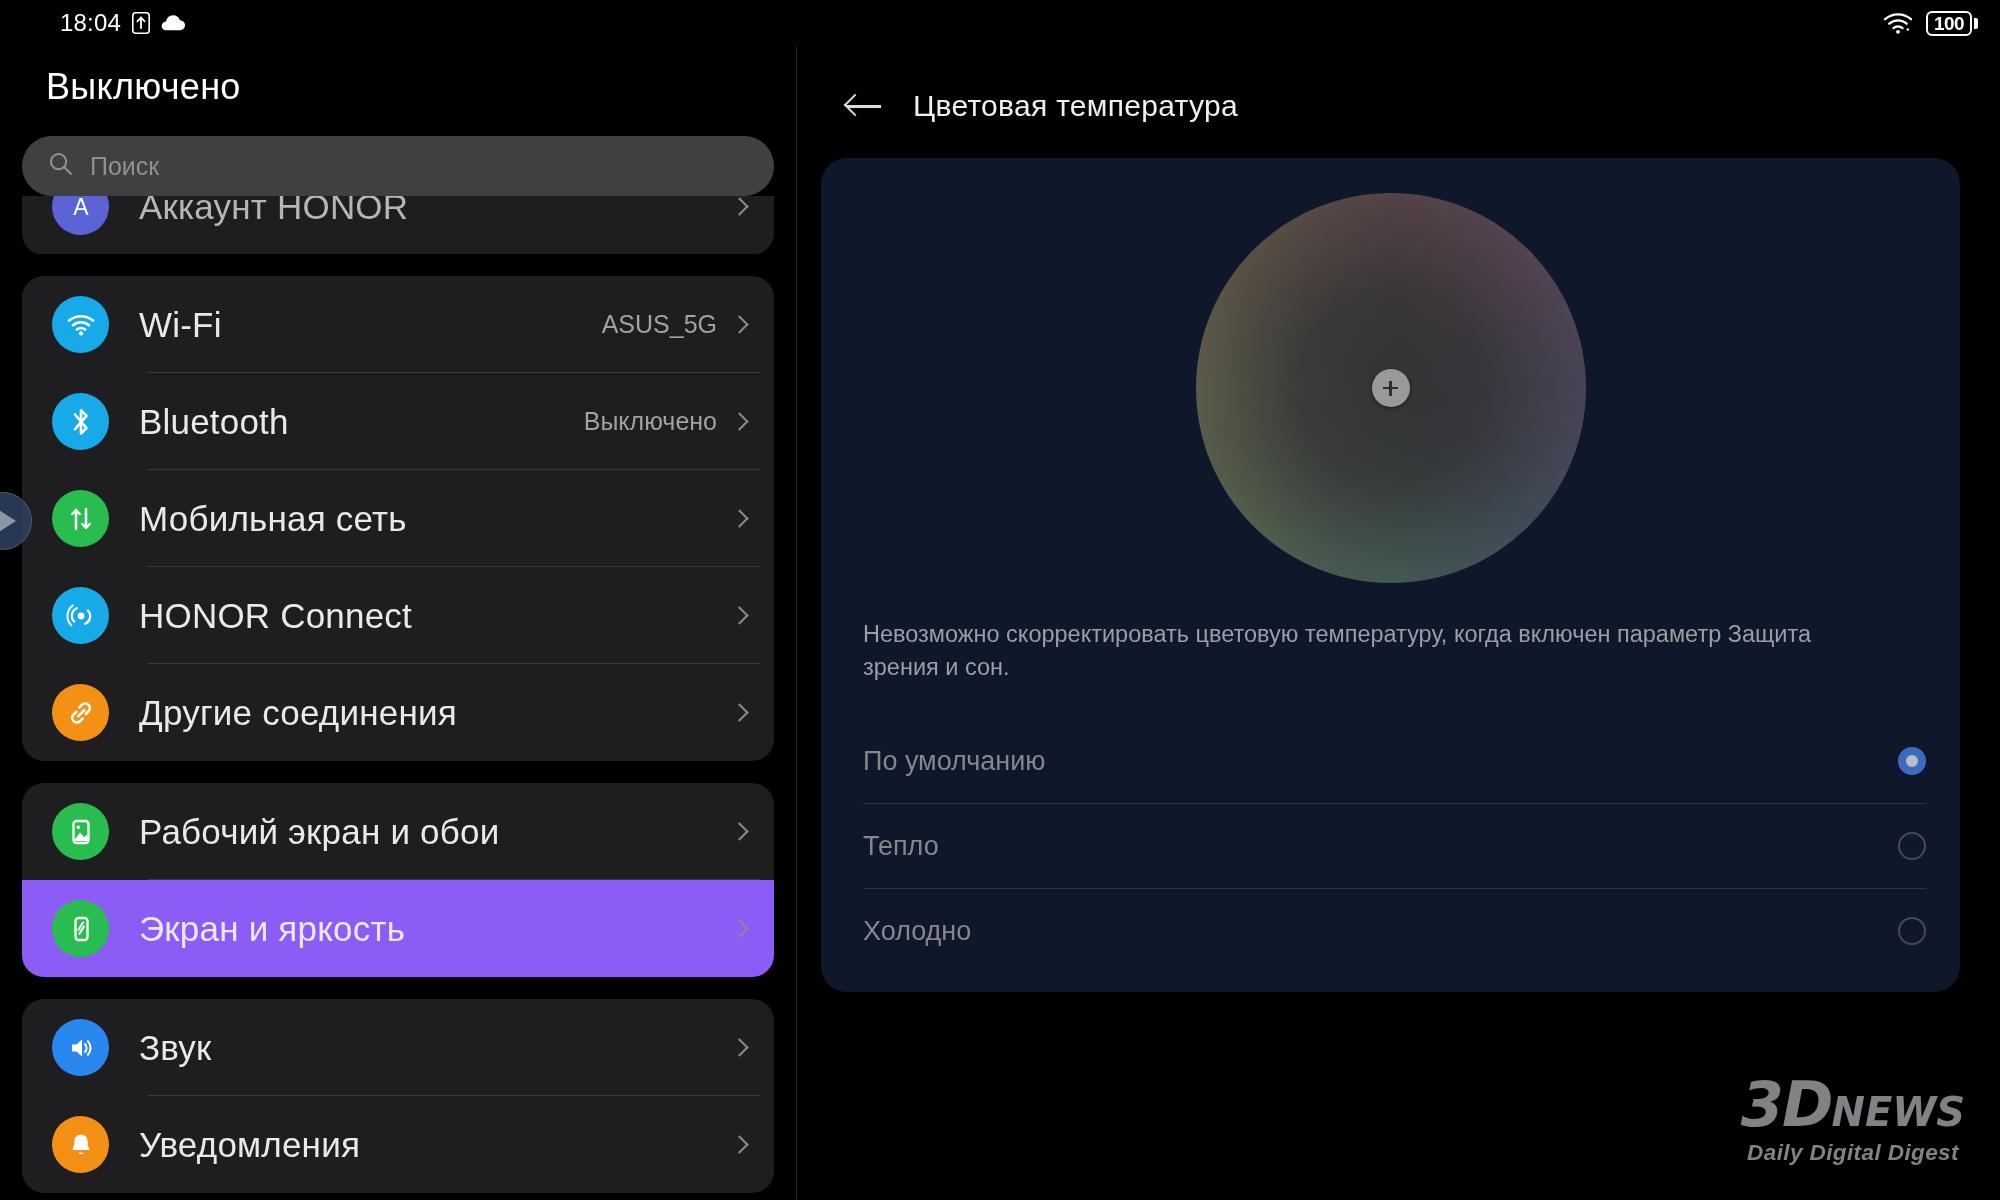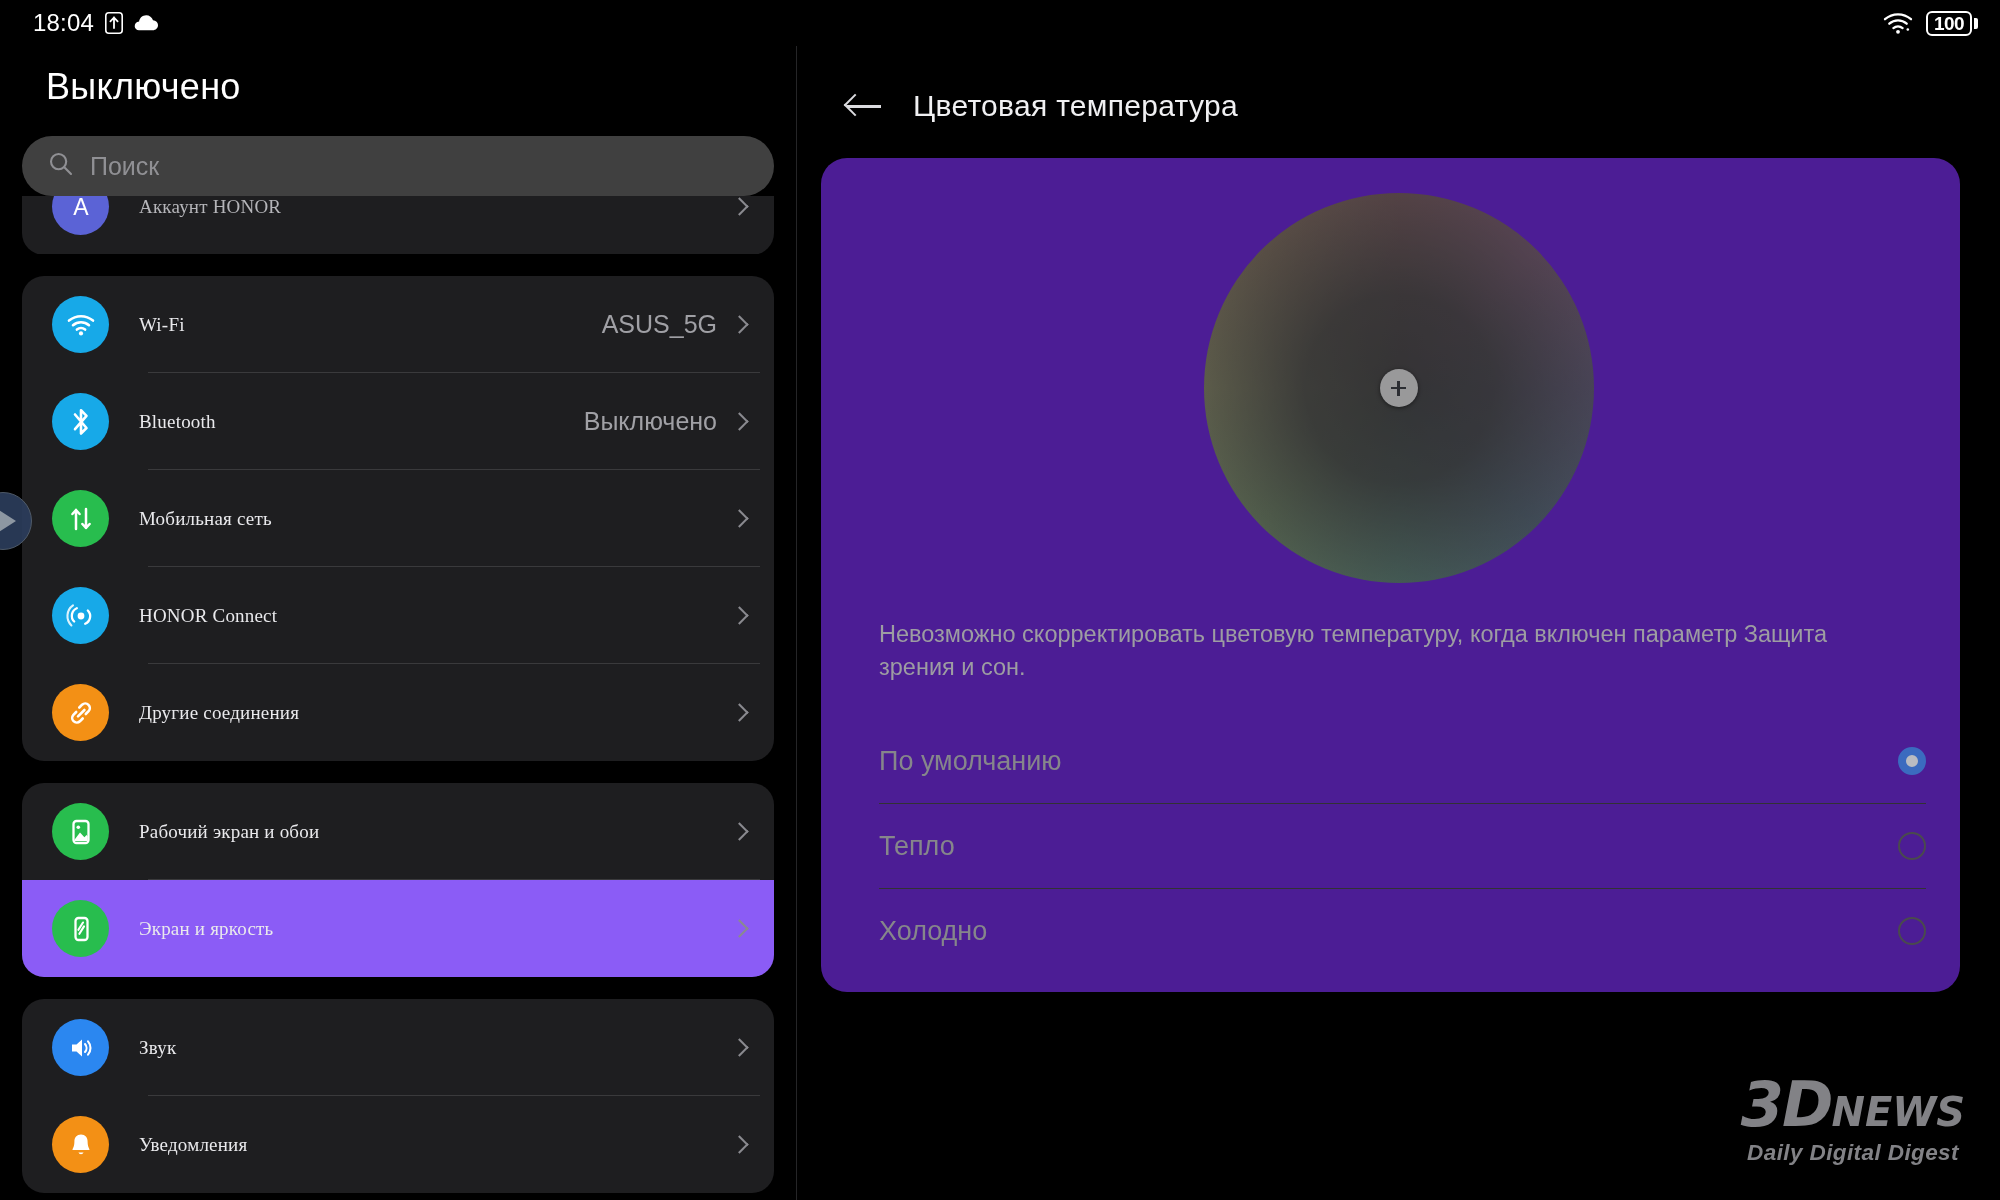--- a/index.html
+++ b/index.html
@@ -9,21 +9,21 @@
     font-family: "Liberation Sans", sans-serif;
     -webkit-font-smoothing: antialiased;
   }
 
   
   #status-bar {
     position: absolute; top: 0; left: 0;
     width: 2000px; height: 46px;
     display: flex; align-items: center;
     justify-content: space-between;
-    padding: 0 22px 0 33px;
+    padding: 0 22px 0 60px;
     color: #fff; z-index: 50;
   }
   #status-left { display: flex; align-items: center; gap: 11px; }
   #clock { font-size: 24px; letter-spacing: .2px; color: #fff; }
   .sb-icon { display: inline-flex; align-items: center; justify-content: center; }
   #status-right { display: flex; align-items: center; gap: 12px; }
   #battery-wrap { position: relative; display: flex; align-items: center; }
   #battery-shell {
     width: 46px; height: 25px; border: 2.4px solid #fff;
     border-radius: 6px; display: flex; align-items: center;
@@ -76,21 +76,21 @@
     position: absolute; left: 126px; right: 14px; bottom: 0;
     height: 1px; background: #3a3a3c;
   }
   .row:last-child .sep { display: none; }
 
   .row-icon {
     width: 57px; height: 57px; border-radius: 50%;
     display: flex; align-items: center; justify-content: center;
     flex: 0 0 57px; margin-right: 30px;
   }
-  .row-label { color: #e9e9ec; font-size: 19px; flex: 1; letter-spacing: .2px; font-family: Liberation Serif, serif; }
+  .row-label { color: #e9e9ec; font-size: 35px; flex: 1; letter-spacing: .2px; }
   .row-label.muted { color: #b5b5b9; }
   .row-value { color: #a0a0a5; font-size: 25px; margin-right: 16px; }
   .chev {
     width: 13px; height: 13px; border-right: 2.6px solid #8a8a8f;
     border-top: 2.6px solid #8a8a8f; transform: rotate(45deg);
     flex: 0 0 auto; margin-right: 6px;
   }
 
   
   #edge-handle {
@@ -130,22 +130,22 @@
     position: absolute; left: 2px; top: 6px;
     width: 16px; height: 16px;
     border-left: 2.6px solid #dcdce0;
     border-bottom: 2.6px solid #dcdce0;
     transform: rotate(45deg);
   }
   #main-title { color: #f0f0f2; font-size: 30px; letter-spacing: .3px; }
 
   #panel-card {
     margin: 20px 40px 0 24px;
-    background: #4c1d95; border-radius: 26px;
-    padding: 0 0 18px 16px;
+    background: #0f172a; border-radius: 26px;
+    padding: 0 0 18px 0;
   }
   #wheel-area {
     height: 460px; display: flex;
     align-items: center; justify-content: center;
   }
   #color-wheel {
     position: relative; width: 390px; height: 390px;
     border-radius: 50%;
     background:
       radial-gradient(circle at 50% 50%, rgba(70,70,74,.96) 0%, rgba(70,70,74,.80) 34%, rgba(70,70,74,0) 78%),

